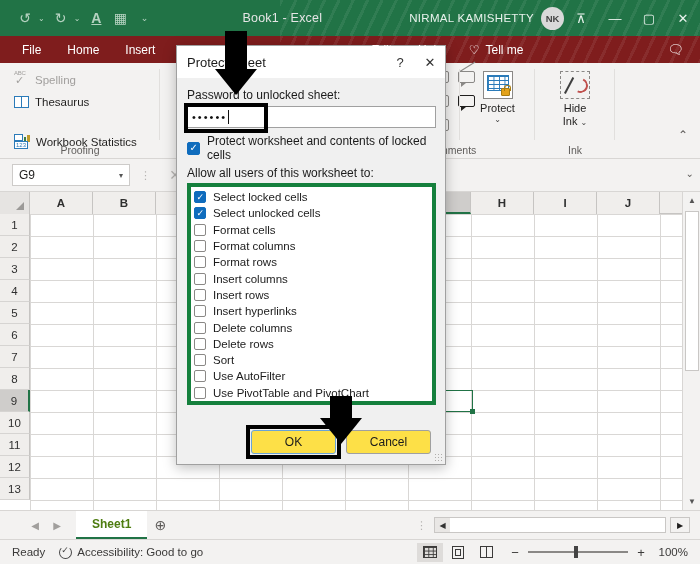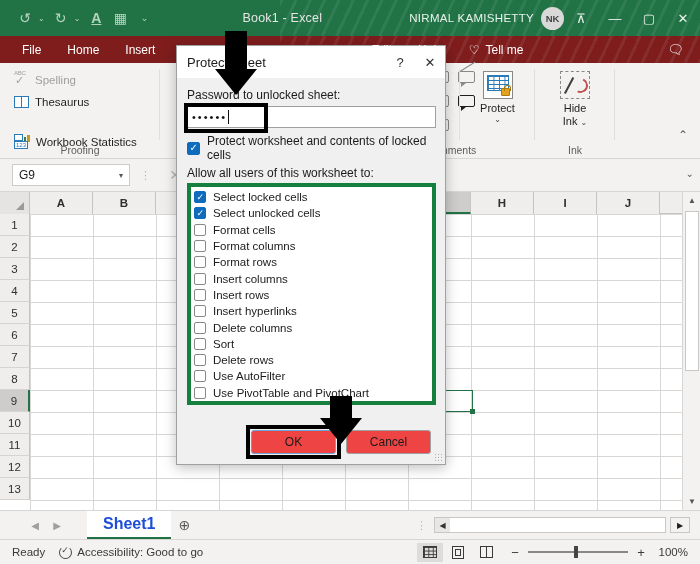--- a/index.html
+++ b/index.html
@@ -179,21 +179,21 @@
   .sbtn{ width:18px;height:17px;display:flex;align-items:center;justify-content:center;font-size:8px;color:#555;background:#f3f2f1;}
   #vthumb{ position:absolute;left:2px;top:19px;width:14px;height:160px;background:#fff;border:1px solid #c9c7c5;}
 
   
   #tabbar{ position:absolute;left:0;top:510px;width:700px;height:29px;background:#f3f2f1;
     border-top:1px solid #d8d6d4; display:flex;align-items:center;}
   .navbtn{width:22px;height:22px;display:flex;align-items:center;justify-content:center;color:#a19f9d;font-size:10px;}
   .navbtn.first{margin-left:24px;}
   #sheettab{
     height:28px;display:flex;align-items:center;padding:0 16px;background:#fff;
-    font-size:16px;font-weight:bold;color:#1d4ed8;border-bottom:2px solid #217346;margin-left:19px;
+    font-size:12px;font-weight:bold;color:#4d7c0f;border-bottom:2px solid #217346;margin-left:8px;
   }
   #addsheet{width:26px;height:22px;display:flex;align-items:center;justify-content:center;color:#5c5a58;font-size:14px;}
   .hdots{ margin-left:auto;color:#b5b3b1;font-size:11px;letter-spacing:1px;margin-right:6px;}
   #hscroll{ width:232px;height:16px;background:#fff;border:1px solid #c9c7c5;display:flex;align-items:center;margin-right:4px;}
   .hsb{width:15px;height:14px;display:flex;align-items:center;justify-content:center;font-size:8px;color:#333;background:#e9e7e5;}
   #hthumb{flex:1;height:14px;background:#fff;}
   #hs-right{width:20px;height:16px;border:1px solid #c9c7c5;background:#f3f2f1;display:flex;align-items:center;justify-content:center;font-size:8px;margin-right:10px;}
 
   
   #statusbar{ position:absolute;left:0;top:539px;width:700px;height:25px;background:#f3f2f1;
@@ -250,21 +250,21 @@
   .cb.on::after{content:"✓";position:absolute;left:1.5px;top:-2px;color:#fff;font-size:10px;line-height:13px;}
   .sublabel{font-size:12px;margin:4px 0 3px 0;color:#1b1b1b;}
   #perm-list{
     width:249px;height:222px;background:#fff;border:4px solid #15803d;overflow:hidden;padding:2px 0 0 3px;
   }
   .pl-item{ display:flex;align-items:center;gap:7px;height:16.3px;font-size:11.5px;color:#1b1b1b;}
   .pl-item .cb{ width:12px;height:12px;}
   .pl-item .cb.on::after{font-size:9px;line-height:12px;left:1.5px;top:-1px;}
   #dlg-buttons{ position:absolute;left:0;bottom:10px;width:100%;display:flex;justify-content:flex-end;gap:10px;padding-right:14px;}
   .dbtn{
-    width:85px;height:24px;background:#ef4444;border:1px solid #a0a0a0;border-radius:3px;
+    width:85px;height:24px;background:#fde047;border:1px solid #a0a0a0;border-radius:3px;
     display:flex;align-items:center;justify-content:center;font-size:12px;color:#1b1b1b;
   }
   #ok-wrap{ position:relative;}
   #ok-wrap .dbtn{ border-color:#6aa3d5;}
   #ok-highlight{
     position:absolute;left:-5px;top:-5px;right:-5px;bottom:-5px;border:4px solid #000;pointer-events:none;
   }
   #dlg-grip{
     position:absolute;right:3px;bottom:3px;width:8px;height:8px;
     background:
@@ -568,25 +568,25 @@
       <div class="pl-item">
           <span class="cb"></span>
           <span>Insert hyperlinks</span>
         </div>
       <div class="pl-item">
           <span class="cb"></span>
           <span>Delete columns</span>
         </div>
       <div class="pl-item">
           <span class="cb"></span>
+          <span>Delete rows</span>
+        </div>
+      <div class="pl-item">
+          <span class="cb"></span>
           <span>Sort</span>
-        </div>
-      <div class="pl-item">
-          <span class="cb"></span>
-          <span>Delete rows</span>
         </div>
       <div class="pl-item">
           <span class="cb"></span>
           <span>Use AutoFilter</span>
         </div>
       <div class="pl-item">
           <span class="cb"></span>
           <span>Use PivotTable and PivotChart</span>
         </div>
       <div class="pl-item">

